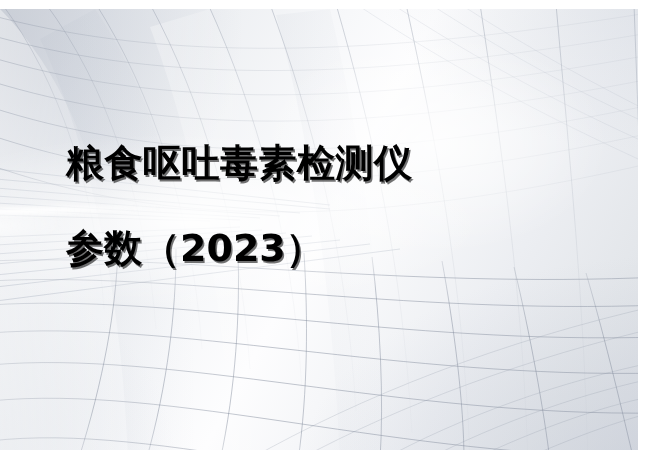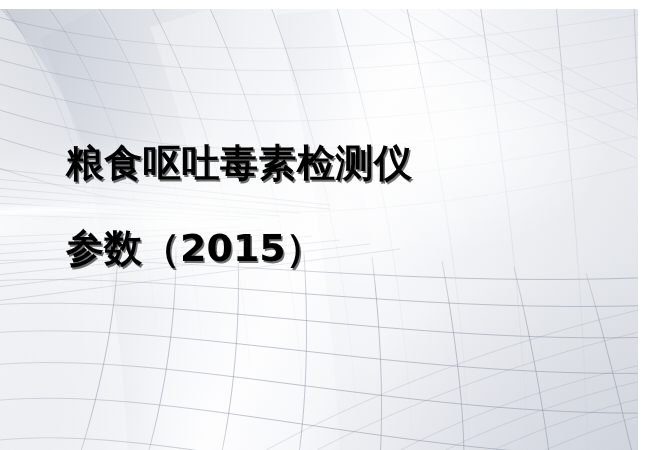--- a/index.html
+++ b/index.html
@@ -230,16 +230,16 @@
       </g>
     </svg>
   </div>
 
   <div class="bg-shade-b"></div>
   <div class="bg-highlight-2"></div>
   <div class="bg-highlight"></div>
 
   <div class="title-block">
     <div class="title-line l1">粮食呕吐毒素检测仪</div>
-    <div class="title-line l2">参数（2015）</div>
+    <div class="title-line l2">参数（2023）</div>
   </div>
 
 </div>
 
 </body></html>

